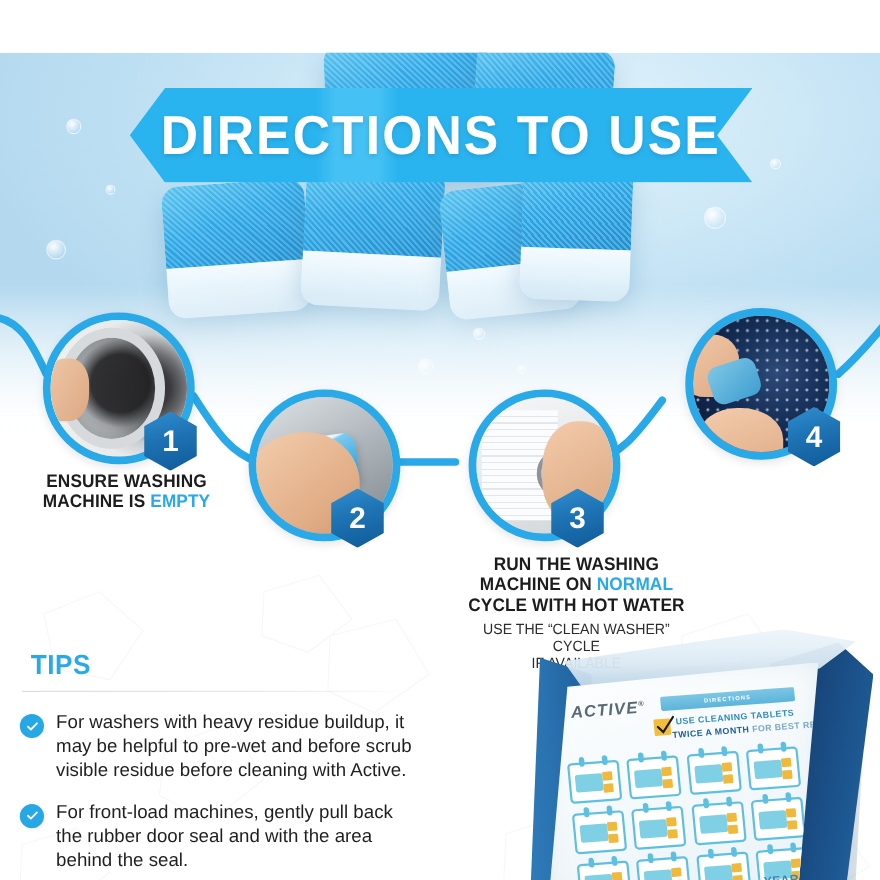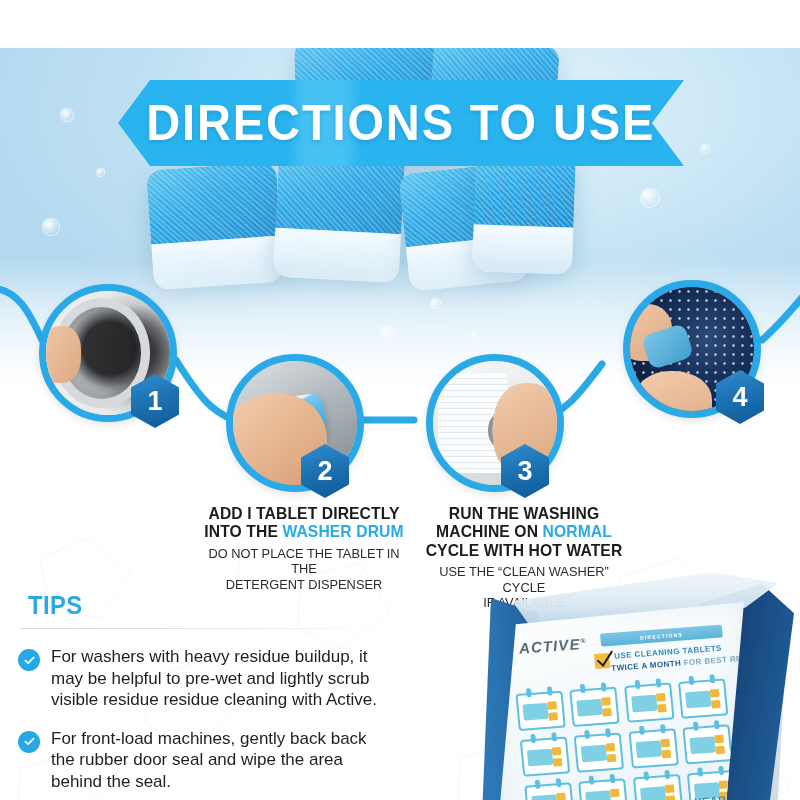--- a/index.html
+++ b/index.html
@@ -434,39 +434,35 @@
 
   <div class="step-circle" style="left:39px; top:236px;">
     <div class="shot shot-washer">
       <div class="door"></div>
       <div class="hand"></div>
     </div>
   </div>
   <div class="hex" style="left:131px; top:326px;">
     <span class="hex-num">1</span>
   </div>
+  <div class="step-caption" style="left:10px; top:381px; width:210px;">
+    <div class="cap-main">
+      <span>ENSURE WASHING</span><br>
+      <span>MACHINE IS </span><span class="hl">EMPTY</span>
+    </div>
+  </div>
 
   <div class="step-circle" style="left:226px; top:306px;">
     <div class="shot shot-tablet-hand">
       <div class="cube"></div>
       <div class="palm"></div>
     </div>
   </div>
   <div class="hex" style="left:301px; top:396px;">
     <span class="hex-num">2</span>
-  </div>
-  <div class="step-caption" style="left:193px; top:456px; width:222px;">
-    <div class="cap-main">
-      <span>ADD I TABLET DIRECTLY</span><br>
-      <span>INTO THE </span><span class="hl">WASHER DRUM</span>
-    </div>
-    <div class="cap-sub">
-      <span>DO NOT PLACE THE TABLET IN THE</span><br>
-      <span>DETERGENT DISPENSER</span>
-    </div>
   </div>
 
   <div class="step-circle" style="left:426px; top:306px;">
     <div class="shot shot-dial">
       <div class="panel"></div>
       <div class="knob"></div>
       <div class="fingers"></div>
     </div>
   </div>
   <div class="hex" style="left:501px; top:396px;">
@@ -499,30 +495,30 @@
   <div class="tips">
     <div class="tips-title">TIPS</div>
     <div class="tips-rule"></div>
 
     <div class="tip-row">
       <span class="tip-check">
         <svg width="13" height="13" viewBox="0 0 13 13">
             <path d="M2.4 6.6 L5.1 9.2 L10.6 3.6" stroke="#ffffff" stroke-width="1.7" fill="none" stroke-linecap="round" stroke-linejoin="round"></path>
           </svg>
       </span>
-      <span class="tip-text">For washers with heavy residue buildup, it may be helpful to pre-wet and lightly scrub visible residue residue cleaning with Active.</span>
+      <span class="tip-text">For washers with heavy residue buildup, it may be helpful to pre-wet and before scrub visible residue before cleaning with Active.</span>
     </div>
 
     <div class="tip-row">
       <span class="tip-check">
         <svg width="13" height="13" viewBox="0 0 13 13">
             <path d="M2.4 6.6 L5.1 9.2 L10.6 3.6" stroke="#ffffff" stroke-width="1.7" fill="none" stroke-linecap="round" stroke-linejoin="round"></path>
           </svg>
       </span>
-      <span class="tip-text">For front-load machines, gently back back the rubber door seal and wipe the area behind the seal.</span>
+      <span class="tip-text">For front-load machines, gently pull back the rubber door seal and with the area behind the seal.</span>
     </div>
   </div>
 
   <div class="box-wrap">
     <div class="box-shadow-bg"></div>
     <div class="box-side-right"></div>
     <div class="box-side-left"></div>
     <div class="box-top-flap"></div>
 
     <div class="box-face">

